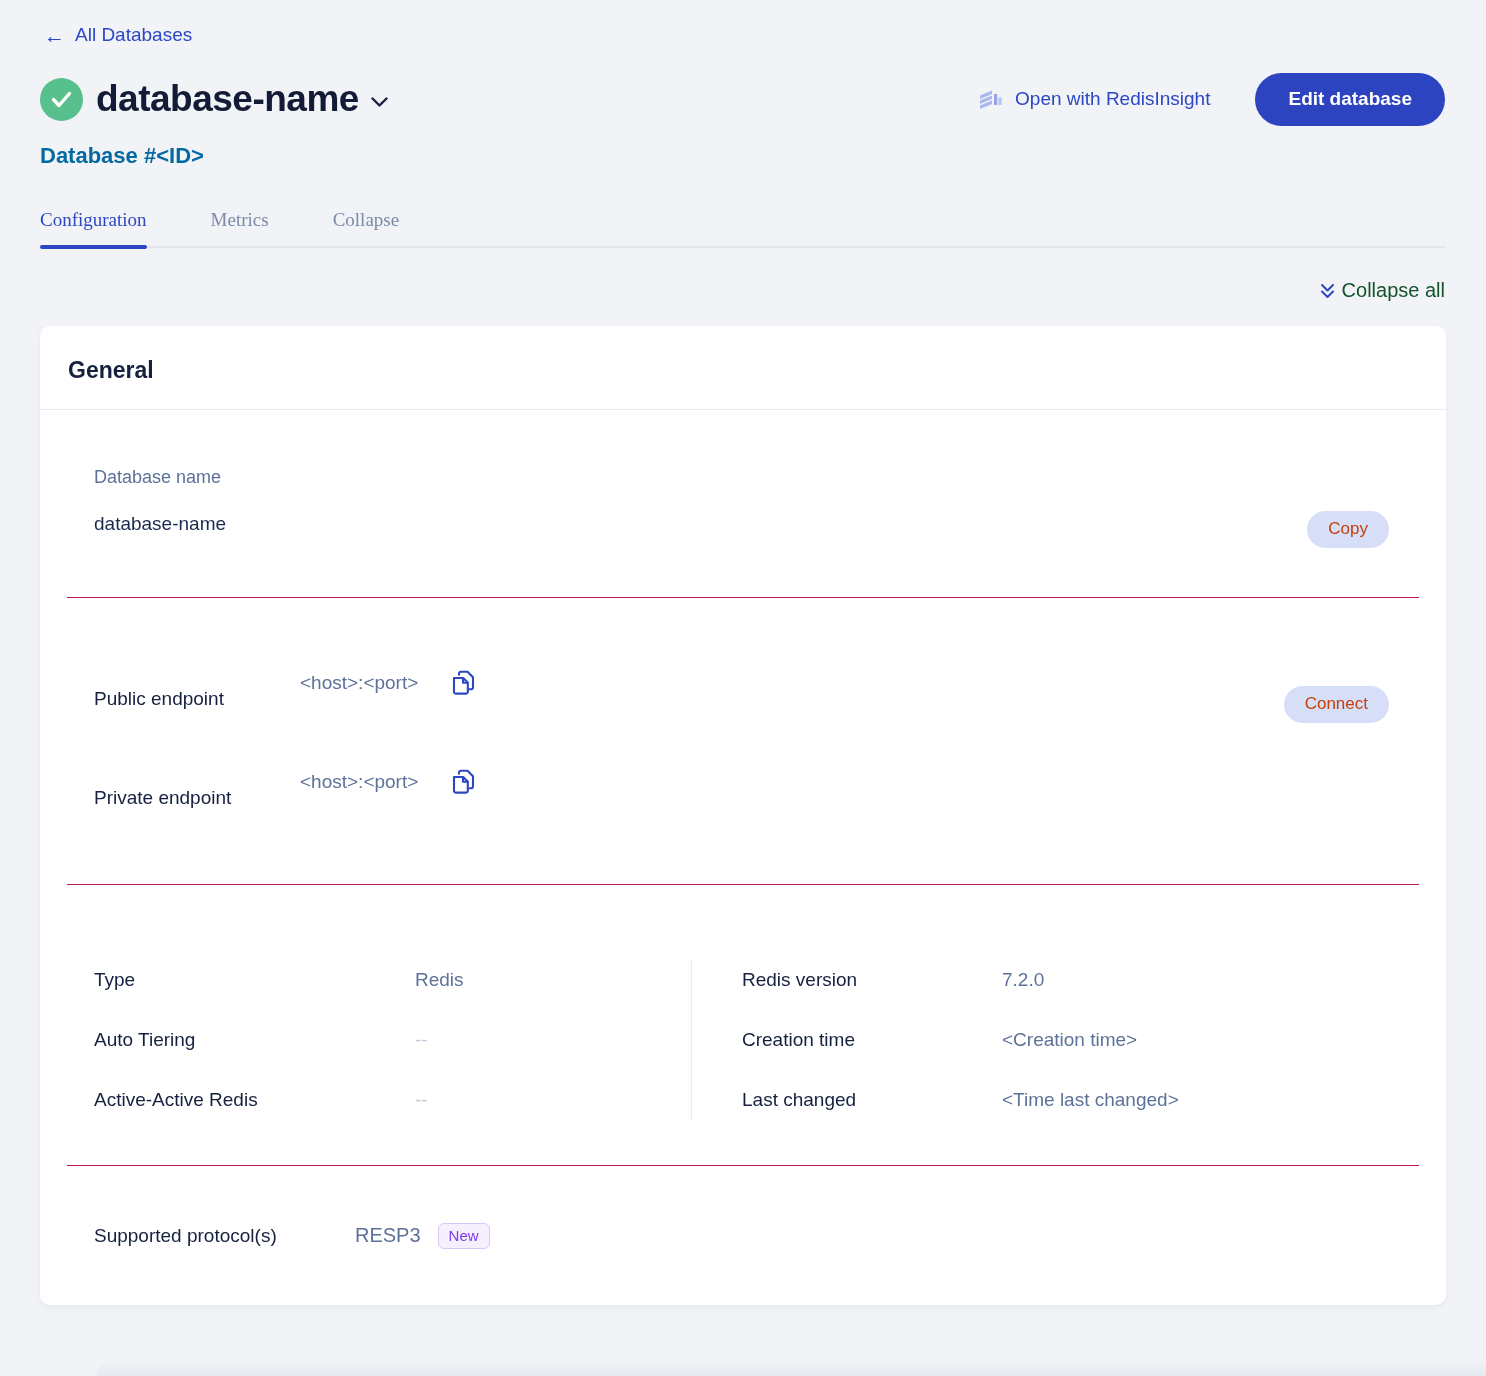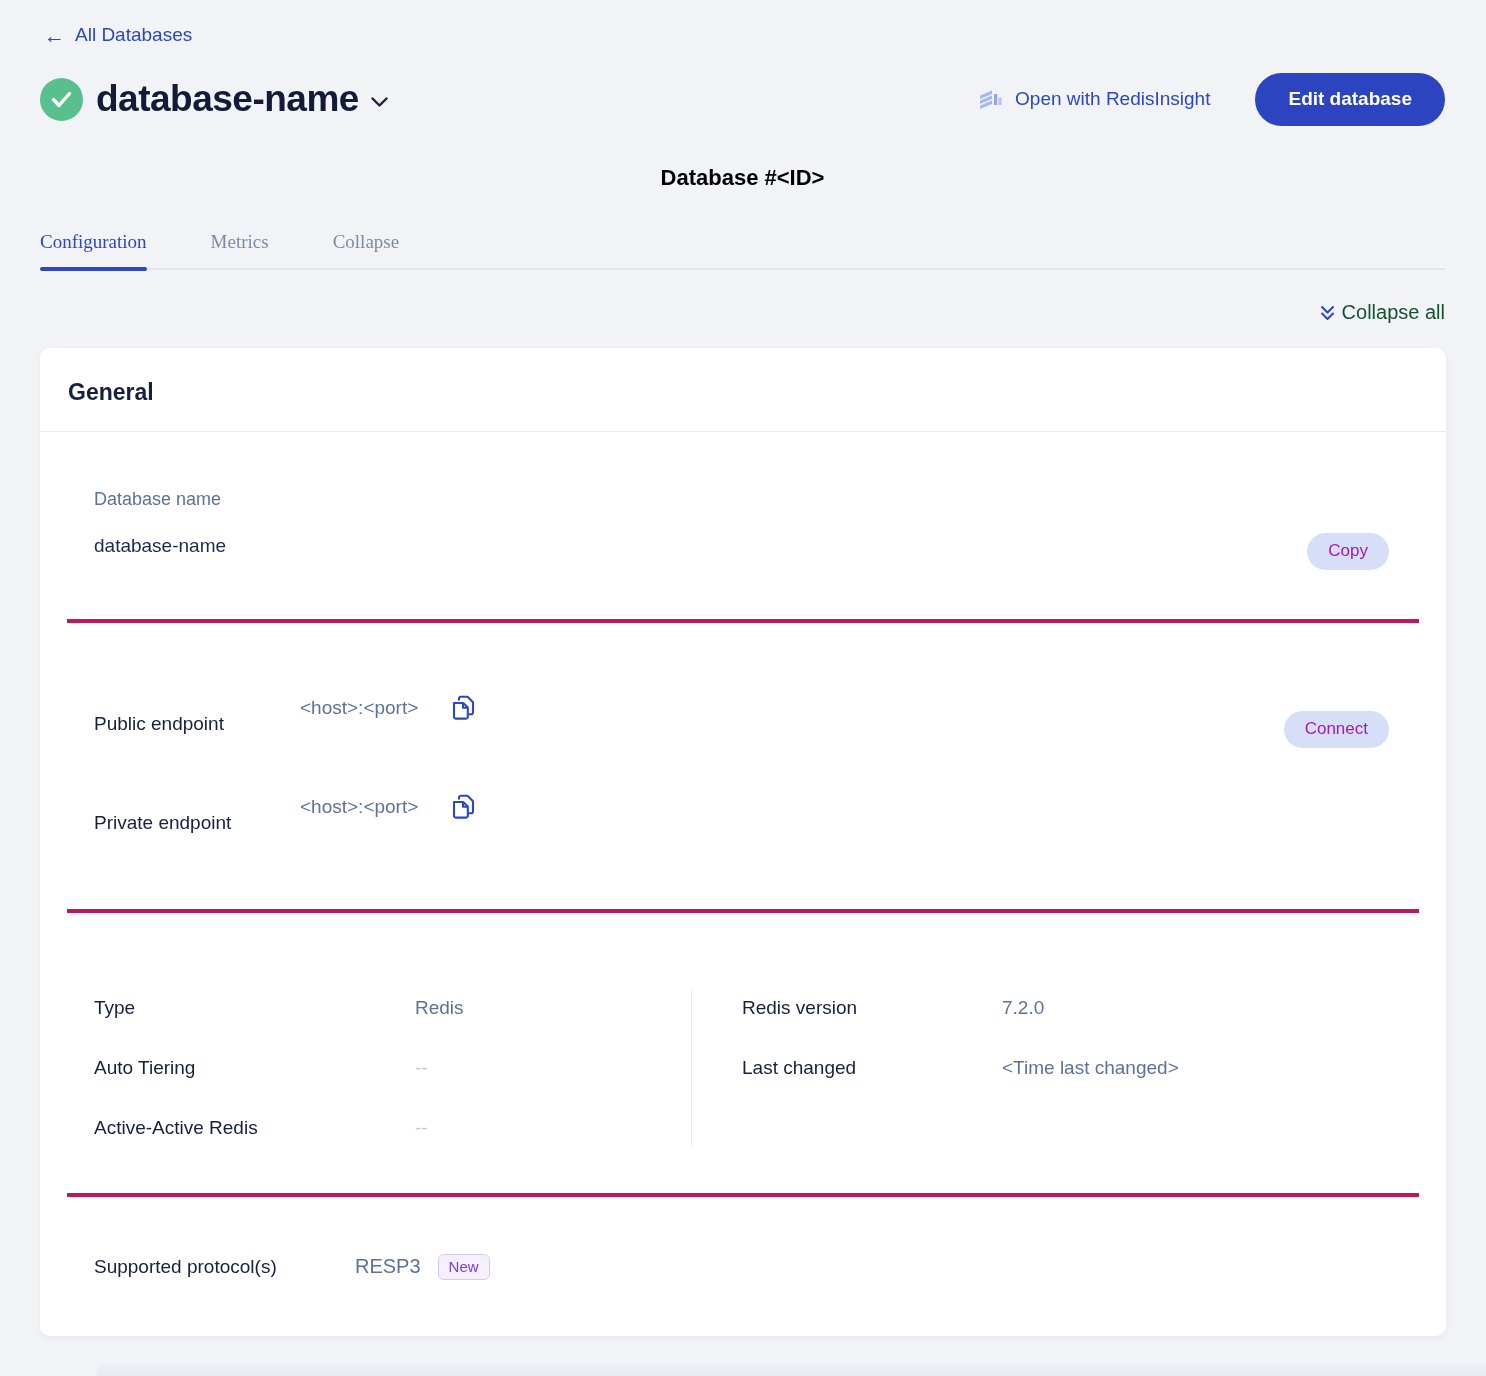--- a/index.html
+++ b/index.html
@@ -35,21 +35,21 @@
   .title-spacer { flex: 1; }
   .insight-link {
     display: inline-flex; align-items: center; gap: 11px;
     color: #2d47c4; font-size: 19px; font-weight: 500; cursor: pointer;
   }
   .edit-btn {
     margin-left: 45px; height: 53px; padding: 0 33px;
     background: #2c44c0; color: #ffffff; border: none; border-radius: 27px;
     font-family: inherit; font-size: 19px; font-weight: 600; cursor: pointer;
   }
-  .db-subtitle { margin-top: 39px; font-size: 22px; font-weight: 700; color: #000000; text-align: center; }
+  .db-subtitle { margin-top: 17px; font-size: 22px; font-weight: 700; color: #0369a1; }
 
   
   .tabs {
     display: flex; margin-top: 40px;
     border-bottom: 2px solid #e3e5ea;
   }
   .tab {
     font-size: 19px; padding-bottom: 15px; margin-right: 64px;
     color: #7d8ba8; cursor: pointer; position: relative; font-weight: 500; font-family: Liberation Serif, serif;
   }
@@ -68,34 +68,34 @@
 
   
   .card {
     margin: 24px 40px 0 40px; width: 1406px;
     background: #ffffff; border-radius: 10px;
     box-shadow: 0 2px 6px rgba(22, 33, 63, 0.05);
   }
   .card-header { padding: 31px 28px 25px 28px; border-bottom: 1px solid #e9ebf0; }
   .section-title { font-size: 23px; font-weight: 600; color: #16213f; }
 
-  .row { margin: 0 27px; padding-left: 27px; padding-right: 30px; border-bottom: 4px solid #be185d; position: relative; }
+  .row { margin: 0 27px; padding-left: 27px; padding-right: 30px; border-bottom: 1px solid #be185d; position: relative; }
   .row.last { border-bottom: none; }
 
   .field-label { font-size: 18px; color: #5d7299; }
   .field-value { font-size: 19px; color: #1b2b4f; }
   .muted { color: #5d7299; }
   .dim { color: #c3c9d6; }
 
   
   .row-dbname { padding-top: 57px; padding-bottom: 62px; }
   .row-dbname .field-value { margin-top: 25px; }
 
   .pill-btn {
-    background: #d6def8; color: #a21caf; border: none; border-radius: 19px;
+    background: #d6def8; color: #c2410c; border: none; border-radius: 19px;
     height: 37px; padding: 0 21px; font-family: inherit; font-size: 17px;
     font-weight: 500; cursor: pointer;
   }
   .copy-btn { position: absolute; right: 30px; top: 101px; }
 
   
   .row-endpoints { padding-top: 58px; padding-bottom: 30px; }
   .endpoint-line { display: flex; align-items: center; margin-bottom: 45px; }
   .endpoint-line:last-child { margin-bottom: 0; }
   .endpoint-label { font-size: 19px; font-weight: 500; color: #16213f; width: 206px; margin-top: 32px; }
@@ -256,20 +256,24 @@
           <span class="d-value dim">--</span>
         </div>
       </div>
       <div class="details-vdivider"></div>
       <div class="details-col right">
         <div class="detail-line">
           <span class="d-label">Redis version</span>
           <span class="d-value muted">7.2.0</span>
         </div>
         <div class="detail-line">
+          <span class="d-label">Creation time</span>
+          <span class="d-value muted">&lt;Creation time&gt;</span>
+        </div>
+        <div class="detail-line">
           <span class="d-label">Last changed</span>
           <span class="d-value muted">&lt;Time last changed&gt;</span>
         </div>
       </div>
     </div>
 
     <div class="row row-protocols last">
       <span class="protocols-label">Supported protocol(s)</span>
       <span class="protocols-value">RESP3</span>
       <span class="new-badge">New</span>

